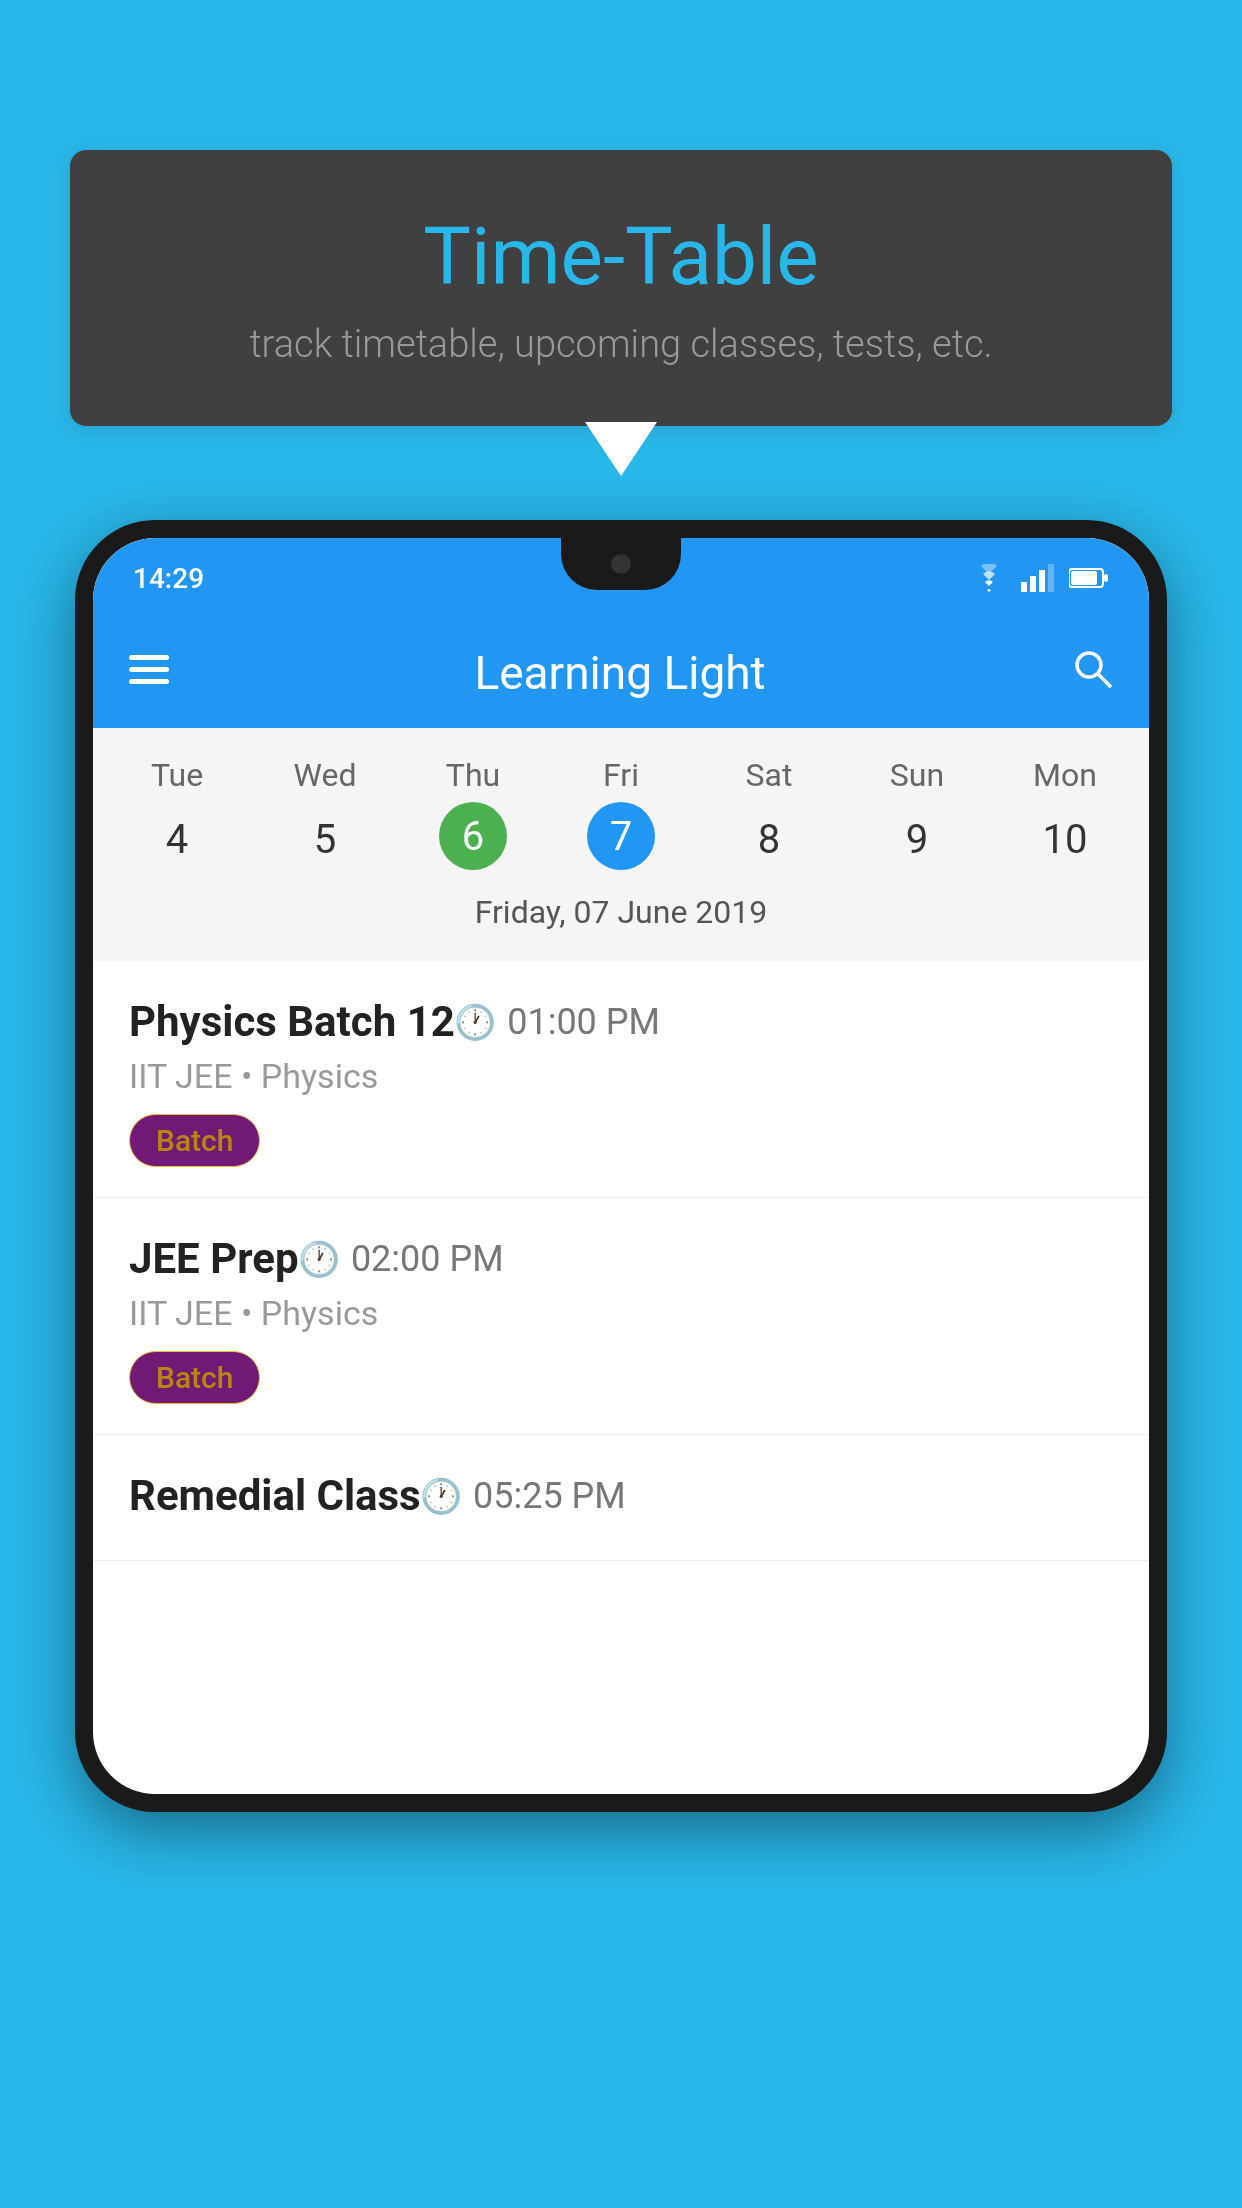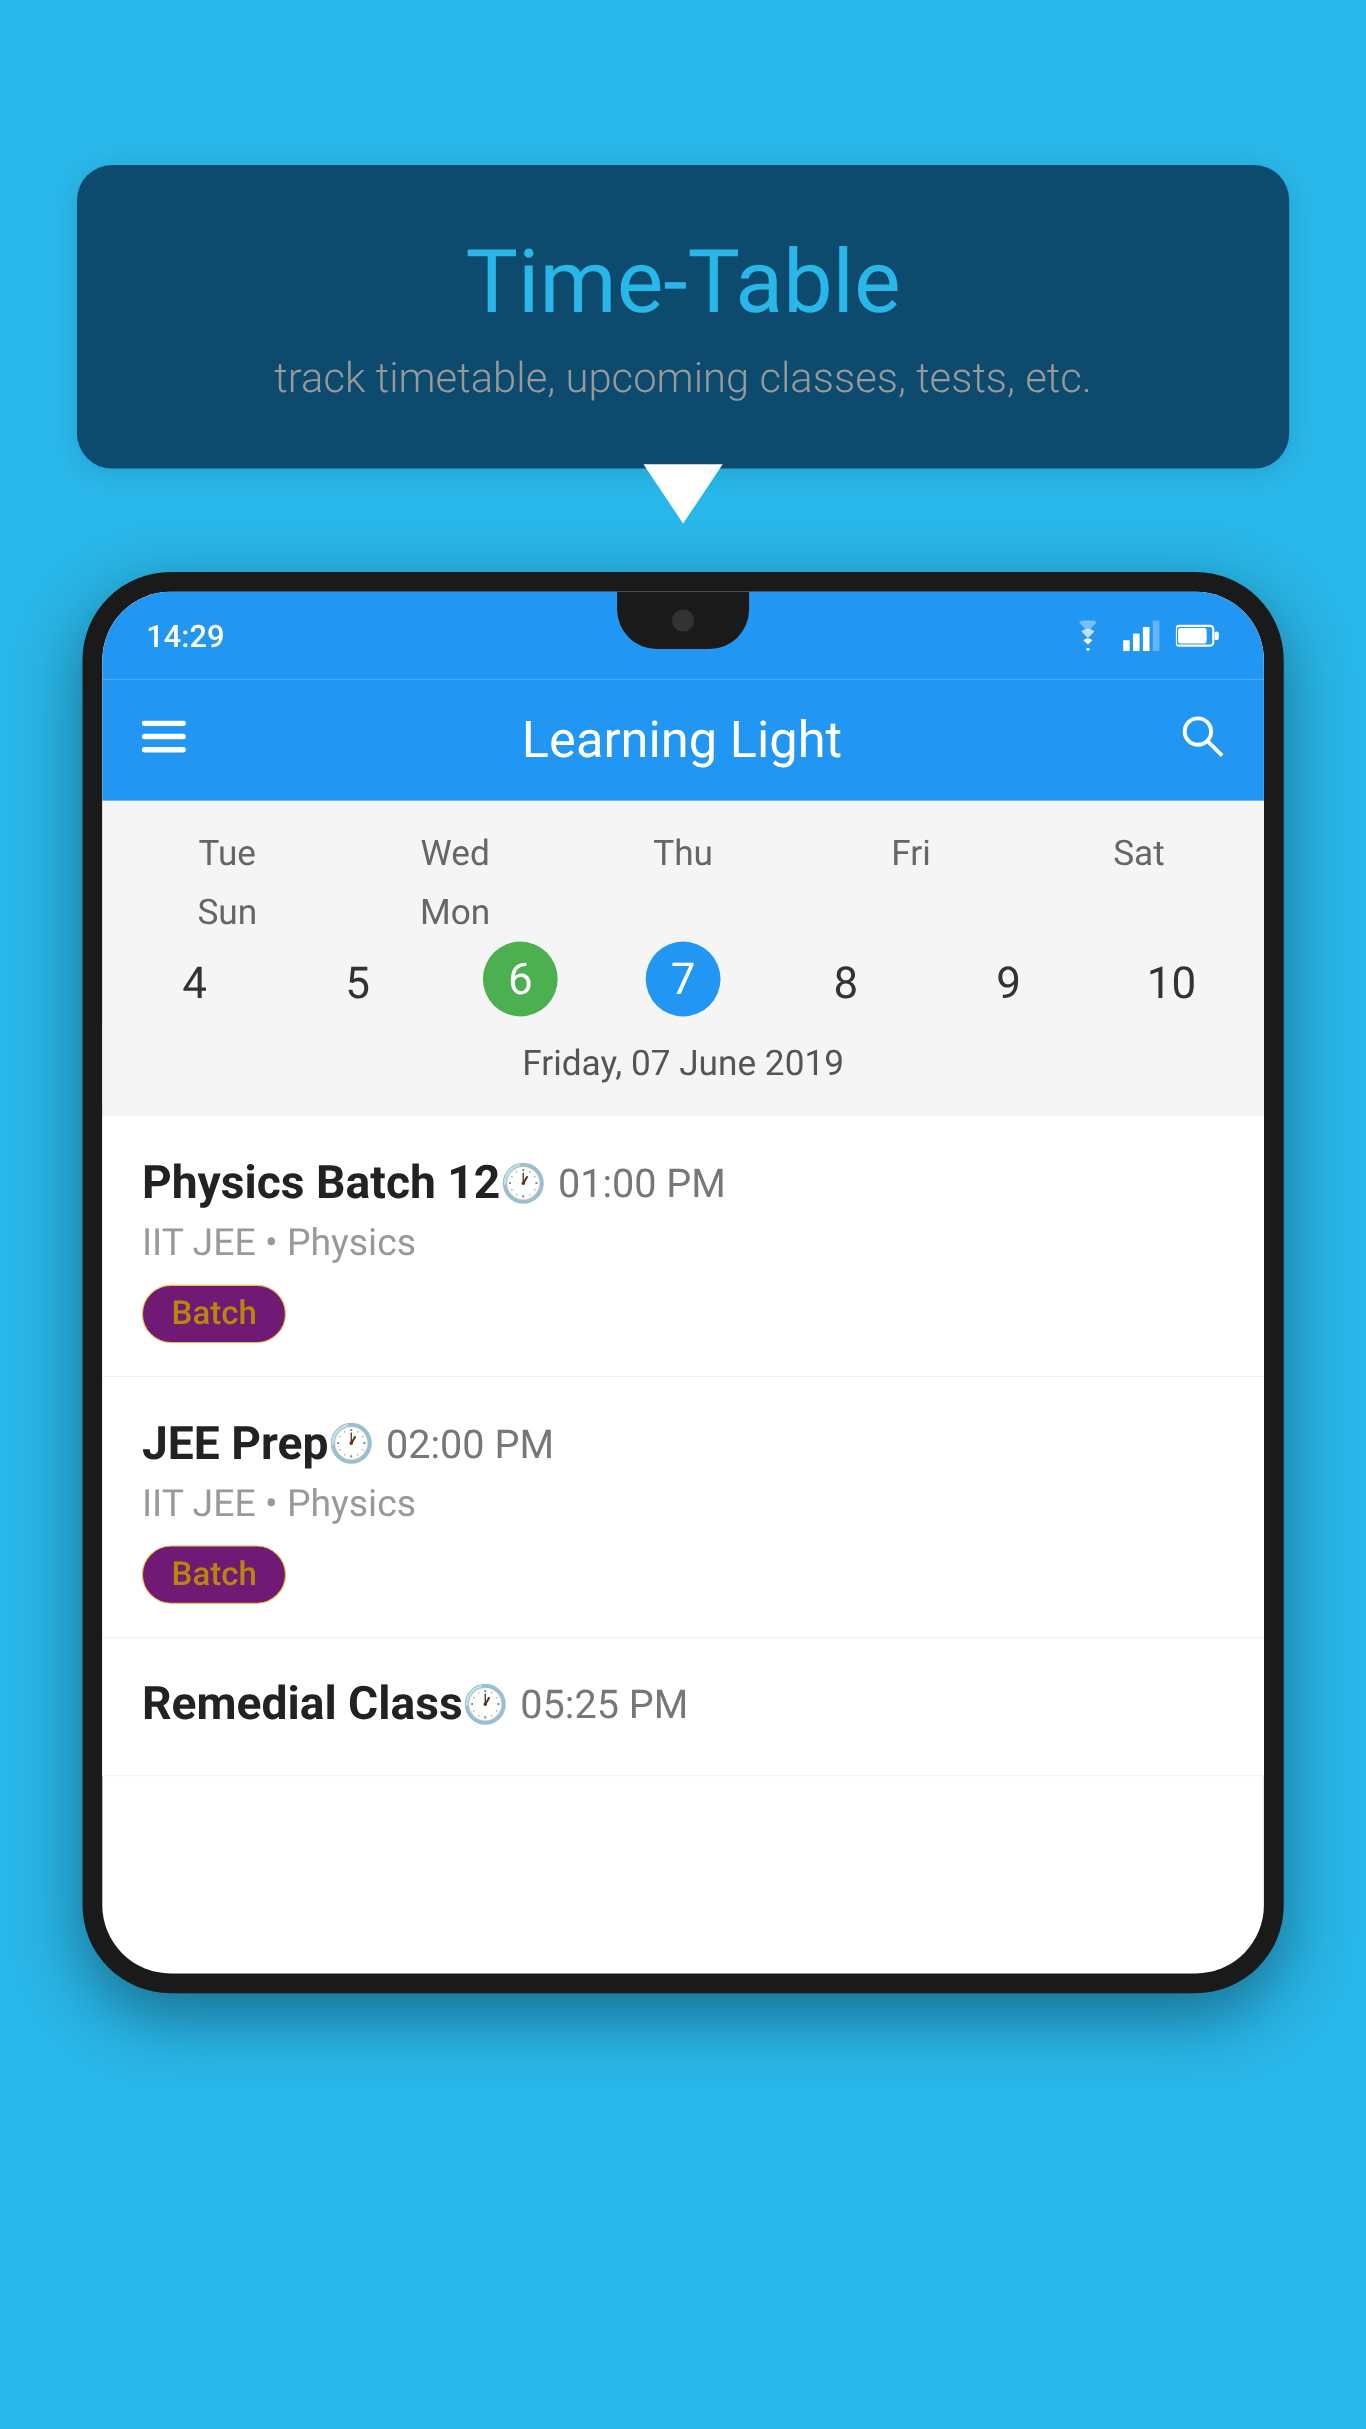--- a/index.html
+++ b/index.html
@@ -16,22 +16,22 @@
 
     
     .speech-bubble-container {
       position: absolute;
       top: 150px;
       left: 70px;
       right: 70px;
     }
 
     .speech-bubble {
-      background: #0c4a6e;
-      border-radius: 32px;
+      background: #404040;
+      border-radius: 16px;
       padding: 60px 50px 60px 50px;
       text-align: center;
       box-shadow: 0 4px 20px rgba(0,0,0,0.1);
       position: relative;
     }
 
     .speech-bubble::after {
       content: '';
       position: absolute;
       bottom: -50px;
@@ -149,21 +149,21 @@
     }
 
     
     .calendar-strip {
       background: #f5f5f5;
       padding: 20px 0 10px;
     }
 
     .day-headers {
       display: grid;
-      grid-template-columns: repeat(5, 1fr);
+      grid-template-columns: repeat(7, 1fr);
       text-align: center;
       padding: 0 10px;
     }
 
     .day-header {
       font-size: 32px;
       color: #666;
       padding: 8px 0;
     }
 

